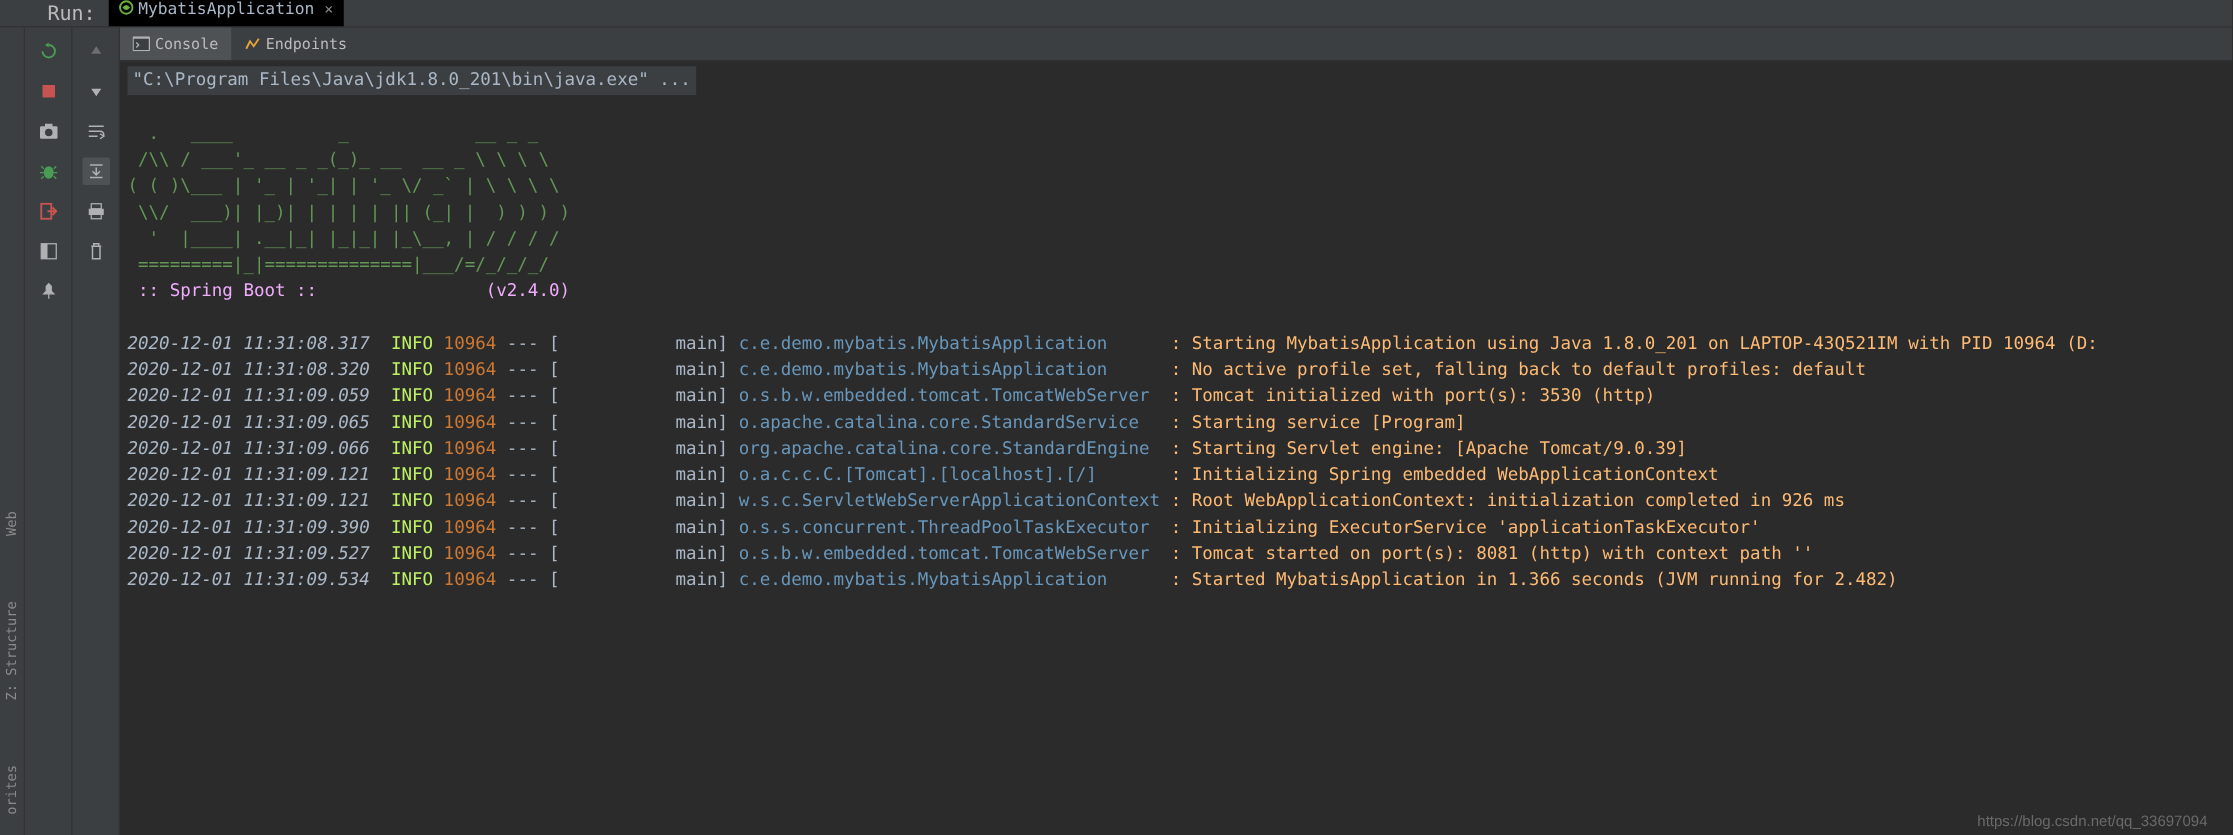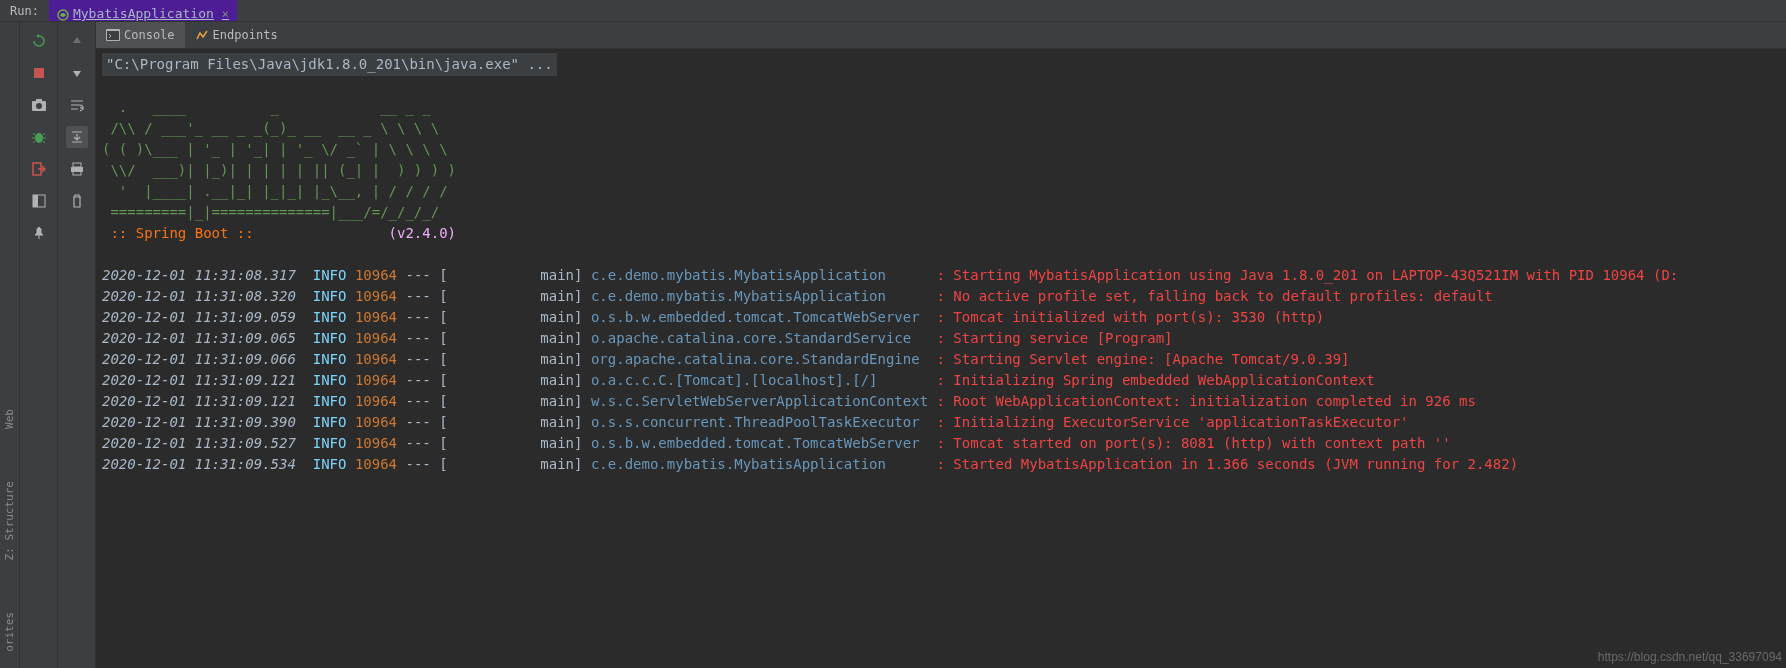--- a/index.html
+++ b/index.html
@@ -19,30 +19,30 @@
     .top-bar {
       height: 22px;
       background: #3c3f41;
       display: flex;
       align-items: center;
       border-bottom: 1px solid #323232;
     }
     .run-label {
       padding: 0 10px;
       color: #bbbbbb;
-      font-size: 12px;
+      font-size: 16px;
+      margin-left: 28px;
     }
     .run-config {
       display: flex;
-      align-items: flex-end;
-      background: #4c1d95;
+      align-items: flex-start;
+      background: #000000;
       height: 100%;
       padding: 0 8px;
       gap: 4px;
-      text-decoration: underline;
     }
     .run-config .icon-spring {
       color: #6db33f;
       font-size: 11px;
     }
     .close-x {
       color: #888;
       margin-left: 4px;
       font-size: 12px;
       cursor: pointer;
@@ -141,38 +141,38 @@
     }
     .cmd-line {
       background: #3c3f41;
       padding: 1px 4px;
       display: inline-block;
     }
     .ascii-art {
       color: #629755;
     }
     .spring-boot {
-      color: #f97316;
+      color: #f0abfc;
     }
     .version {
       color: #f0abfc;
     }
     .log-line {
       white-space: pre;
     }
     .timestamp { color: #a9b7c6; font-style: italic; }
-    .level-info { color: #7dd3fc; }
+    .level-info { color: #bef264; }
     .pid { color: #cc7832; }
     .thread { color: #a9b7c6; }
     .logger { color: #6897bb; }
-    .message { color: #ef4444; }
+    .message { color: #fdba74; }
     .watermark {
       position: absolute;
       bottom: 4px;
-      right: 4px;
+      right: 20px;
       color: #6a6a6a;
       font-size: 12px;
       font-family: Arial, sans-serif;
     }
     svg { display: block; }
   </style>
 </head>
 <body>
 
 <div class="top-bar">

